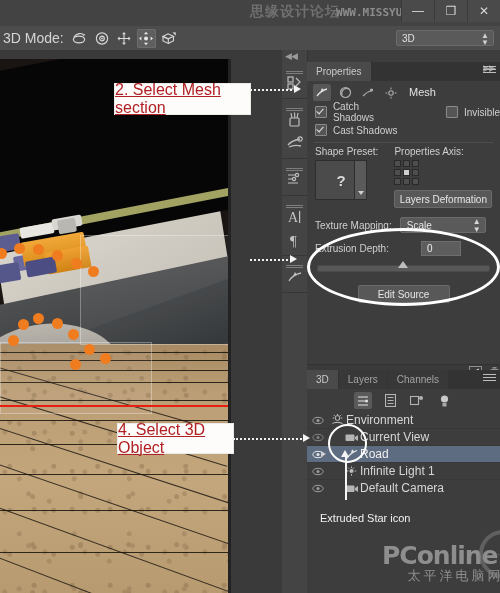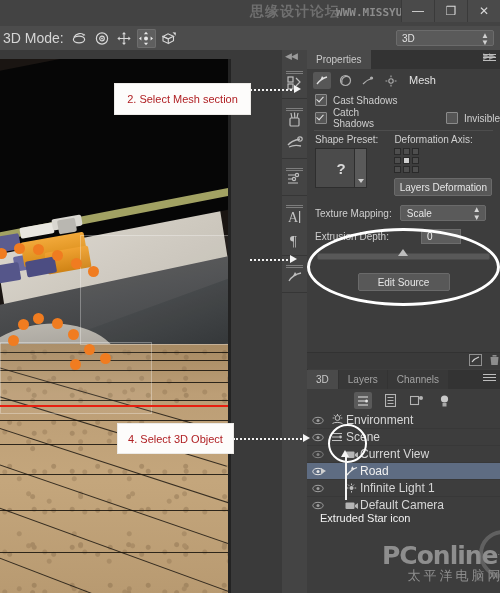--- a/index.html
+++ b/index.html
@@ -131,22 +131,22 @@
   
   .listrow{height:16px;display:flex;align-items:center;border-bottom:1px solid #383838;position:relative;}
   .listrow.sel{background:#5e6c82;}
   .eyecell{width:22px;display:flex;align-items:center;justify-content:center;}
   .rowicon{width:17px;display:flex;align-items:center;justify-content:center;}
   .rowlabel{font-size:12px;color:#d6d6d6;}
   .discl{position:absolute;left:14px;width:0;height:0;border-top:3.5px solid transparent;
          border-bottom:3.5px solid transparent;border-left:5px solid #d0d0d0;}
 
   
-  .callout{position:absolute;background:#fdfcfb;color:#b02024;font-size:11px;
-     display:flex;align-items:center;justify-content:center;box-shadow:0 0 0 1px #eceae7;z-index:40;}
+  .callout{position:absolute;background:#fdfcfb;color:#b02024;font-size:16px;
+     display:flex;align-items:center;justify-content:center;box-shadow:0 0 0 1px #eceae7;z-index:40;text-decoration:underline;}
   .leader{position:absolute;height:0;border-top:2px dotted #f2f2f2;z-index:39;}
   .arrowR{position:absolute;width:0;height:0;border-top:4px solid transparent;
      border-bottom:4px solid transparent;border-left:7px solid #f4f4f4;z-index:41;}
   .arrowU{position:absolute;width:0;height:0;border-left:4px solid transparent;
      border-right:4px solid transparent;border-bottom:7px solid #f4f4f4;z-index:41;}
   .ellipse{position:absolute;border:3px solid #ffffff;border-radius:50%;z-index:38;}
   .circle{position:absolute;border:2.5px solid #ffffff;border-radius:50%;z-index:38;}
   .vstem{position:absolute;width:2px;background:#f4f4f4;z-index:39;}
   .starlabel{position:absolute;color:#f2f2f2;font-size:11px;z-index:42;}
   .pcwm{position:absolute;z-index:42;text-align:center;line-height:1;}
@@ -391,21 +391,21 @@
         </span>
         <div class="railbtn">
           <svg width="18" height="16" viewBox="0 0 18 16">
               <path d="M3 12c3-5 7-7 12-8" stroke="#bdbdbd" stroke-width="1.3" fill="none"></path>
               <path d="M9 3l2 3-4 1z" fill="#bdbdbd"></path>
             </svg>
         </div>
       </div>
     </div>
 
-    <div class="panel" style="top:0;width:193px;height:318px;">
+    <div class="panel" style="top:12px;width:193px;height:318px;">
       <div class="tabrow">
         <div class="tab">Properties</div>
         <div class="collapse">▶▶</div>
         <div class="tabmenu">
             <i></i>
             <i></i>
             <i></i>
           </div>
       </div>
 
@@ -434,40 +434,40 @@
               <g stroke="#adadad" stroke-width="1.1">
                 <path d="M7 1.5v1.8M7 10.7v1.8M1.5 7h1.8M10.7 7h1.8"></path>
               </g>
             </svg>
         </div>
         <span class="lbl" style="margin-left:4px;font-size:11px;color:#e2e2e2;">Mesh</span>
       </div>
 
       <div class="proprow" style="height:18px;">
         <div class="chk on"></div>
-        <span class="lbl">Cast Shadows</span>
-      </div>
-      <div class="proprow" style="height:18px;">
-        <div class="chk on"></div>
         <span class="lbl">Catch Shadows</span>
         <div class="chk" style="margin-left:44px;"></div>
         <span class="lbl">Invisible</span>
+      </div>
+      <div class="proprow" style="height:18px;">
+        <div class="chk on"></div>
+        <span class="lbl">Cast Shadows</span>
       </div>
       <div class="sep"></div>
 
       <div style="display:flex;padding-left:8px;margin-top:2px;">
         <div>
           <div class="lbl" style="margin-bottom:3px;">Shape Preset:</div>
           <div class="shapebox">
             <span class="q">?</span>
             <span class="sb"></span>
           </div>
         </div>
         <div style="margin-left:16px;">
-          <div class="lbl" style="margin-bottom:3px;">Deformation Axis:</div>
+          <div class="lbl" style="margin-bottom:3px;">Properties Axis:</div>
           <div class="axisgrid">
             <div class="axiscell"></div>
             <div class="axiscell"></div>
             <div class="axiscell"></div>
             <div class="axiscell"></div>
             <div class="axiscell on"></div>
             <div class="axiscell"></div>
             <div class="axiscell"></div>
             <div class="axiscell"></div>
             <div class="axiscell"></div>
@@ -570,37 +570,20 @@
                 <circle cx="6.5" cy="4" r="2.4" fill="none" stroke="#c2c2c2" stroke-width="1"></circle>
                 <g stroke="#c2c2c2" stroke-width="1">
                   <path d="M6.5 0v1.2M1.7 4h1.2M10.1 4h1.2M2.8 .9l.9.9M10.2.9l-.9.9"></path>
                 </g>
                 <path d="M1.5 9.5c2-1.5 7-1.5 10 0" stroke="#c2c2c2" stroke-width="1" fill="none"></path>
               </svg>
           </span>
           <span class="rowlabel">Environment</span>
         </div>
 
-        <div class="listrow">
-          <span class="eyecell">
-            <svg width="12" height="9" viewBox="0 0 12 9">
-                <ellipse cx="6" cy="4.5" rx="5.2" ry="3.2" fill="none" stroke="#9d9d9d" stroke-width="1"></ellipse>
-                <circle cx="6" cy="4.5" r="1.5" fill="#9d9d9d"></circle>
-              </svg>
-          </span>
-          <span class="rowicon">
-            <svg width="13" height="12" viewBox="0 0 13 12">
-                <g stroke="#c2c2c2" stroke-width="1.1" fill="none">
-                  <path d="M1 2.5h10M1 6h7M1 9.5h10"></path>
-                </g>
-                <circle cx="9.5" cy="6" r="1.4" fill="#c2c2c2"></circle>
-              </svg>
-          </span>
-          <span class="rowlabel">Scene</span>
-        </div>
 
         <div class="listrow">
           <span class="eyecell">
             <svg width="12" height="9" viewBox="0 0 12 9">
                 <ellipse cx="6" cy="4.5" rx="5.2" ry="3.2" fill="none" stroke="#828282" stroke-width="1"></ellipse>
                 <circle cx="6" cy="4.5" r="1.5" fill="#828282"></circle>
               </svg>
           </span>
           <span class="rowicon" style="margin-left:14px;">
             <svg width="14" height="11" viewBox="0 0 14 11">

